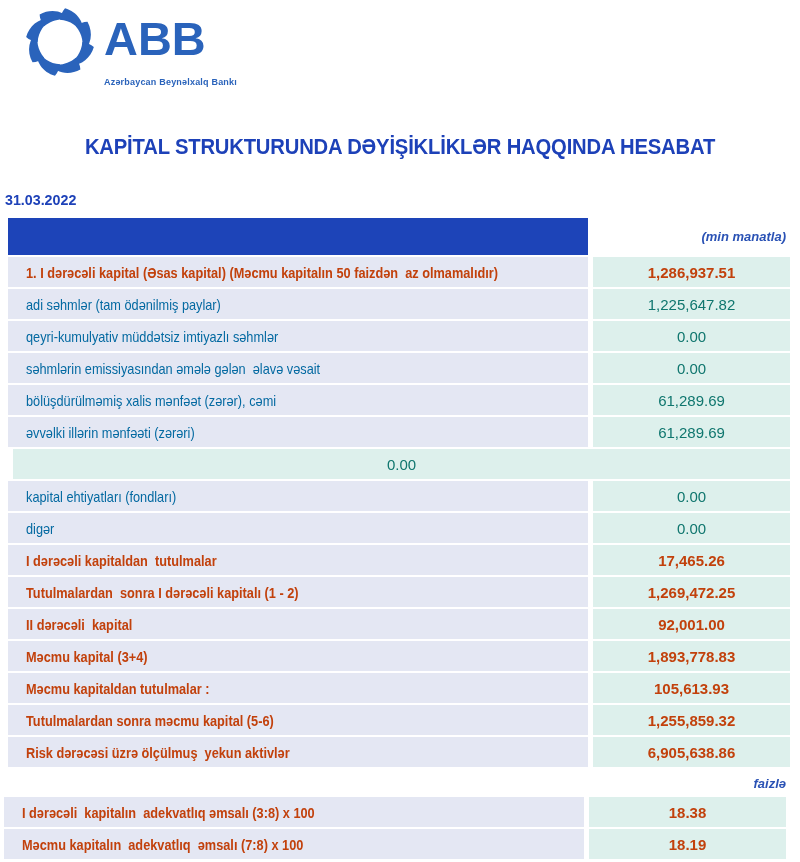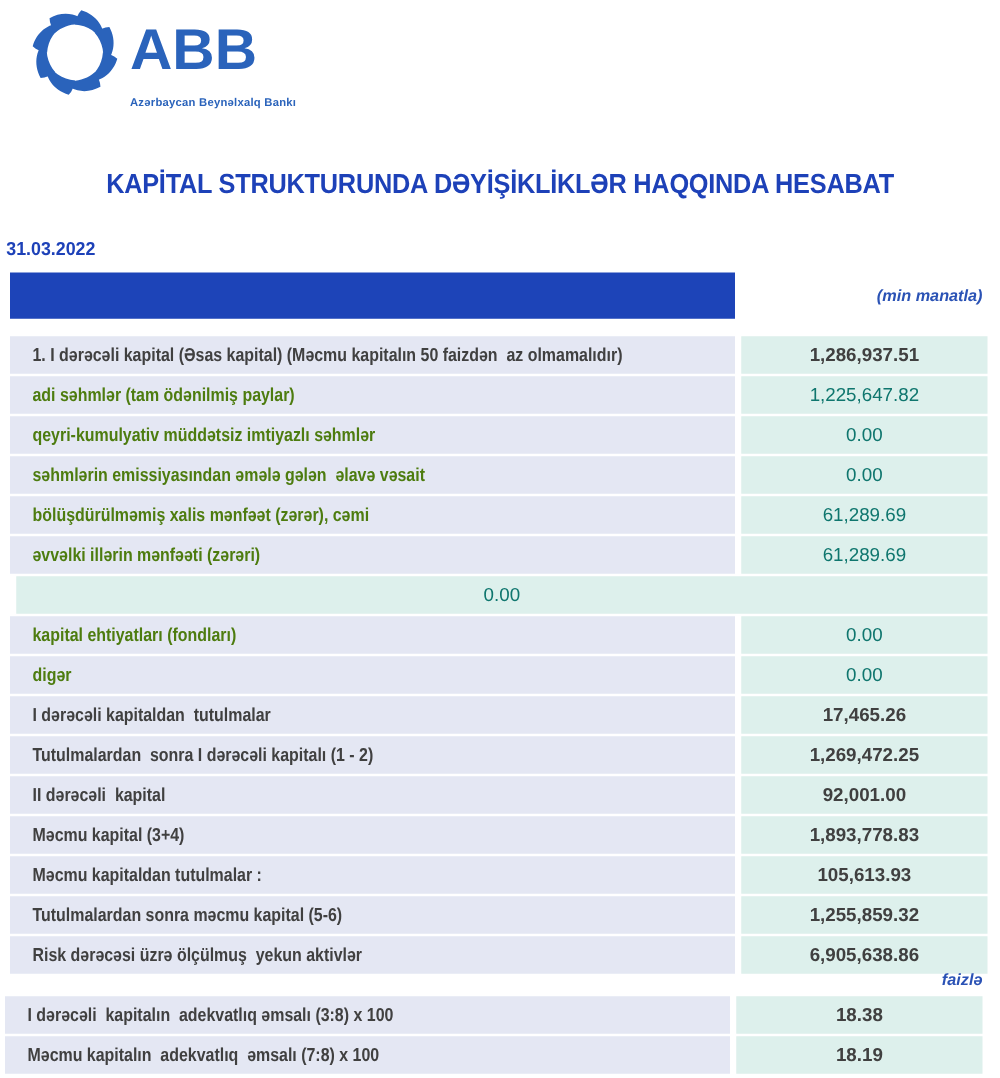--- a/index.html
+++ b/index.html
@@ -33,46 +33,46 @@
     white-space:pre;
   }
   .date {
     position:absolute; top:191px; left:5px;
     font-size:15px; font-weight:bold; color:#1d41b8;
     transform:scaleX(0.95); transform-origin:0 50%;
   }
 
   
   .capital-table { position:absolute; top:218px; left:8px; width:782px; }
-  .thead { display:flex; height:37px; margin-bottom:14px;text-align:center; }
+  .thead { display:flex; height:37px; margin-bottom:2px;text-align:center; }
   .th-left { width:580px; background:#1d44b8; }
   .th-right {
     flex:1; display:flex; align-items:center; justify-content:flex-end;
     padding-right:4px; box-sizing:border-box;
   }
   .unit-note {
     font-style:italic; font-size:13px; font-weight:bold; color:#2a52b5;
     white-space:pre;
   }
 
   .row { display:flex; height:30px; margin-bottom:2px; }
   .cell { display:flex; align-items:center; box-sizing:border-box; }
   .cell.label {
     width:580px; background:#e4e7f3; padding-left:18px;
-    font-size:15px; color:#4d7c0f; overflow:hidden;font-weight:bold;
+    font-size:15px; color:#0369a1; overflow:hidden;
   }
   .cell.label .condense {
     display:inline-block; white-space:pre;
     transform:scaleX(0.85); transform-origin:0 50%;
   }
   .cell.value {
     flex:1; margin-left:5px; background:#ddf0ec;
     justify-content:center; font-size:15px; color:#0f766e; white-space:pre;
   }
-  .row.bold .cell.label, .row.bold .cell.value { font-weight:bold; color:#404040; }
+  .row.bold .cell.label, .row.bold .cell.value { font-weight:bold; color:#c2410c; }
 
   
   .faizle-row {
     position:absolute; top:773px; left:8px; width:782px; height:20px;
     display:flex; align-items:center; justify-content:flex-end;
     padding-right:4px; box-sizing:border-box;
   }
   .ratio-table { position:absolute; top:797px; left:4px; width:782px; }
 </style>
 </head>

